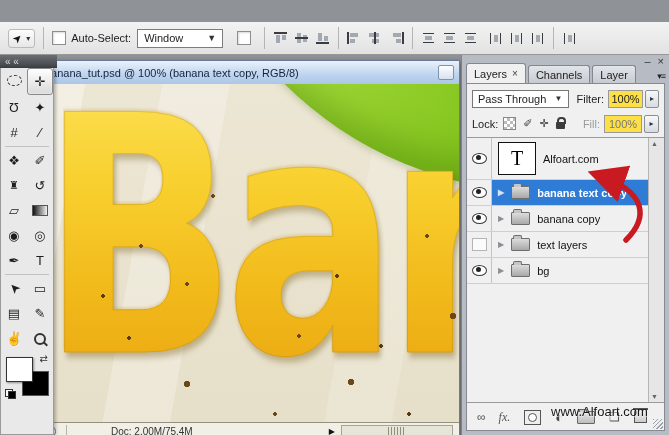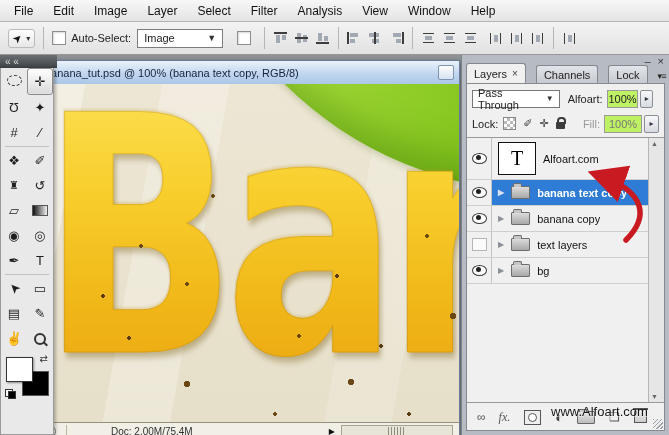--- a/index.html
+++ b/index.html
@@ -107,33 +107,33 @@
   .zoom-oval{width:11px;height:11px;border:1px solid #777;border-radius:50%;background:#fbfaf5;flex:0 0 auto;}
   .sb-sep{width:1px;height:12px;background:#b9b5a6;}
   .sb-doc{margin-left:34px;white-space:nowrap;}
   .sb-right{margin-left:auto;display:flex;align-items:center;gap:6px;}
   .sb-tri{font-size:8px;color:#111;}
   .sb-track{width:110px;height:11px;border:1px solid #a6a294;background:#e7e4d8;display:flex;align-items:center;justify-content:center;}
   .sb-grip{width:18px;height:8px;background:repeating-linear-gradient(90deg,#918d7d 0 1px,transparent 1px 3px);}
   
   .lpanel{position:absolute;left:461px;top:55px;right:0;bottom:0;background:#b7bcc4;border-left:1px solid #7d838c;z-index:4;}
   .lp-winctl{position:absolute;top:1px;right:5px;font-size:11px;color:#333;display:flex;gap:7px;line-height:11px;}
-  .lp-tabs{position:absolute;top:9px;left:4px;right:4px;height:19px;display:flex;align-items:flex-end;gap:10px;}
+  .lp-tabs{position:absolute;top:9px;left:4px;right:4px;height:19px;display:flex;align-items:flex-end;gap:2px;}
   .tab{height:17px;padding:0 7px;font-size:11px;display:flex;align-items:center;gap:5px;color:#222;
        border:1px solid #83878e;border-bottom:none;border-radius:3px 3px 0 0;background:linear-gradient(#e2e5e9,#c7cbd1);}
   .tab.active{background:#f0f0f0;height:19px;}
   .tab .x{font-size:10px;color:#444;}
   .lp-menu{margin-left:auto;font-size:9px;color:#222;letter-spacing:-1px;padding-bottom:2px;}
   .lp-body{position:absolute;top:28px;left:4px;right:4px;bottom:4px;background:#f0f0f0;border:1px solid #86898f;box-sizing:border-box;}
-  .blend-row{position:absolute;top:5px;left:5px;right:11px;height:19px;display:flex;align-items:center;font-size:11px;color:#222;}
+  .blend-row{position:absolute;top:5px;left:5px;right:5px;height:19px;display:flex;align-items:center;font-size:11px;color:#222;}
   .blend-dd{display:flex;align-items:center;justify-content:space-between;width:104px;height:18px;background:#fff;
             border:1px solid #777;padding:0 5px;box-sizing:border-box;}
   .blend-dd .dn{font-size:8px;}
   .op-lab{margin-left:8px;}
-  .val-box{width:36px;height:16px;background:#bef264;border:1px solid #999;margin-left:4px;display:flex;align-items:center;justify-content:center;font-size:11px;}
+  .val-box{width:36px;height:16px;background:#fde047;border:1px solid #999;margin-left:4px;display:flex;align-items:center;justify-content:center;font-size:11px;}
   .spin{width:13px;height:16px;margin-left:2px;border:1px solid #8a8f96;border-radius:2px;background:linear-gradient(#f7f8fa,#d7dbe1);
         display:flex;align-items:center;justify-content:center;font-size:8px;color:#334;}
   .lock-row{position:absolute;top:30px;left:5px;right:5px;height:19px;display:flex;align-items:center;font-size:11px;color:#222;text-align:right;}
   .lock-ics{display:flex;align-items:center;gap:7px;margin-left:5px;font-size:11px;color:#333;}
   .checker{width:11px;height:11px;border:1px solid #888;
      background-image:linear-gradient(45deg,#bbb 25%,transparent 25%,transparent 75%,#bbb 75%),linear-gradient(45deg,#bbb 25%,#fff 25%,#fff 75%,#bbb 75%);
      background-size:6px 6px;background-position:0 0,3px 3px;}
   .padlock{width:9px;height:7px;background:#3c3c3c;border-radius:1px;position:relative;margin-top:4px;}
   .padlock::before{content:'';position:absolute;top:-5px;left:1px;width:5px;height:5px;border:2px solid #3c3c3c;border-bottom:none;border-radius:4px 4px 0 0;}
   .fill-lab{margin-left:auto;color:#9b9b9b;}
@@ -173,43 +173,31 @@
         background:repeating-linear-gradient(135deg,#9aa0a8 0 1px,transparent 1px 3px);}
   
   .red-arrow{position:absolute;left:552px;top:146px;z-index:9;pointer-events:none;}
   .watermark{position:absolute;left:551px;top:404px;z-index:10;font-size:13px;color:#161616;text-shadow:0 1px 0 rgba(255,255,255,.5);}
 </style>
 </head>
 <body>
 
 <div id="app">
 
-  <div class="menubar">
-    <span class="menu-item">File</span>
-    <span class="menu-item">Edit</span>
-    <span class="menu-item">Image</span>
-    <span class="menu-item">Layer</span>
-    <span class="menu-item">Select</span>
-    <span class="menu-item">Filter</span>
-    <span class="menu-item">Analysis</span>
-    <span class="menu-item">View</span>
-    <span class="menu-item">Window</span>
-    <span class="menu-item">Help</span>
-  </div>
 
   <div class="optionsbar">
     <span class="mt-chip">
       <span class="mt-arrow">➤</span>
       <span class="dn">▾</span>
     </span>
     <span class="vsep"></span>
     <span class="cb"></span>
     <span class="lab">Auto-Select:</span>
     <span class="dd">
-      <span>Image</span>
+      <span>Window</span>
       <span class="dn">▼</span>
     </span>
     <span style="width:14px"></span>
     <span class="cb"></span>
     <span class="vsep"></span>
     <span class="icl">
       <span class="ai at"></span>
       <span class="ai avc"></span>
       <span class="ai ab"></span>
     </span>
@@ -351,31 +339,31 @@
     </div>
     <div class="lp-tabs">
       <span class="tab active">
         <span>Layers</span>
         <span class="x">×</span>
       </span>
       <span class="tab">
           <span>Channels</span>
         </span>
       <span class="tab">
-          <span>Lock</span>
+          <span>Layer</span>
         </span>
       <span class="lp-menu">▾≡</span>
     </div>
     <div class="lp-body">
       <div class="blend-row">
         <span class="blend-dd">
           <span>Pass Through</span>
           <span class="dn">▼</span>
         </span>
-        <span class="op-lab">Alfoart:</span>
+        <span class="op-lab">Filter:</span>
         <span class="val-box">100%</span>
         <span class="spin">▸</span>
       </div>
       <div class="lock-row">
         <span>Lock:</span>
         <span class="lock-ics">
           <span class="checker"></span>
           <span>✐</span>
           <span>✛</span>
           <span class="padlock"></span>

